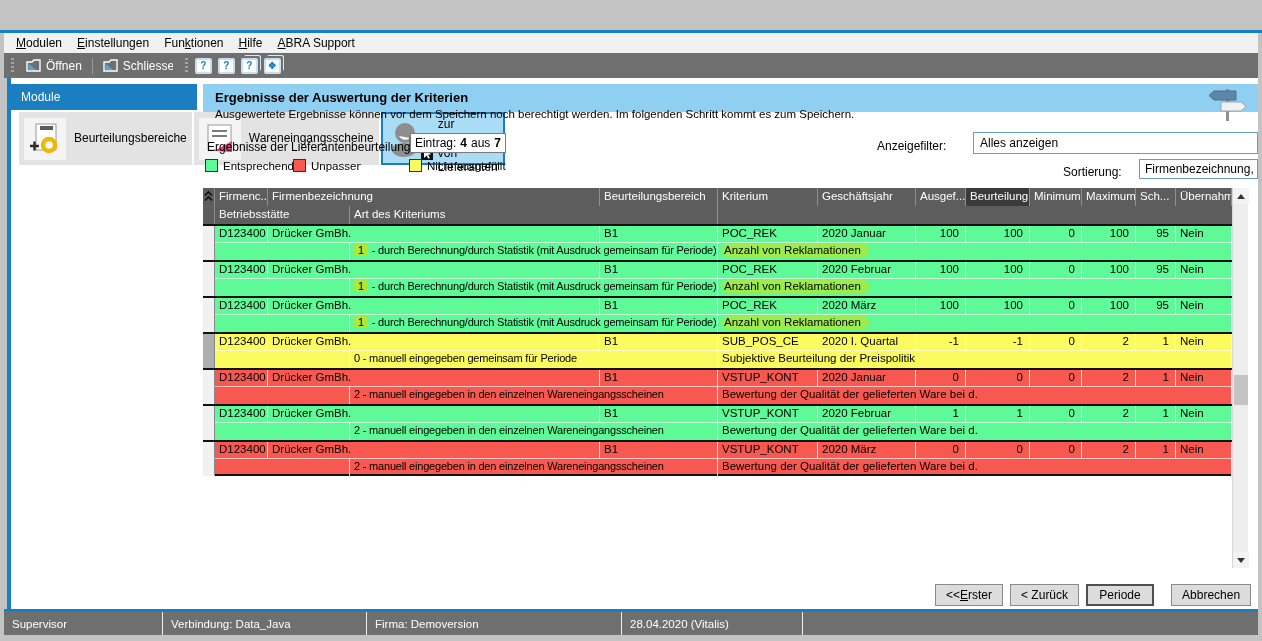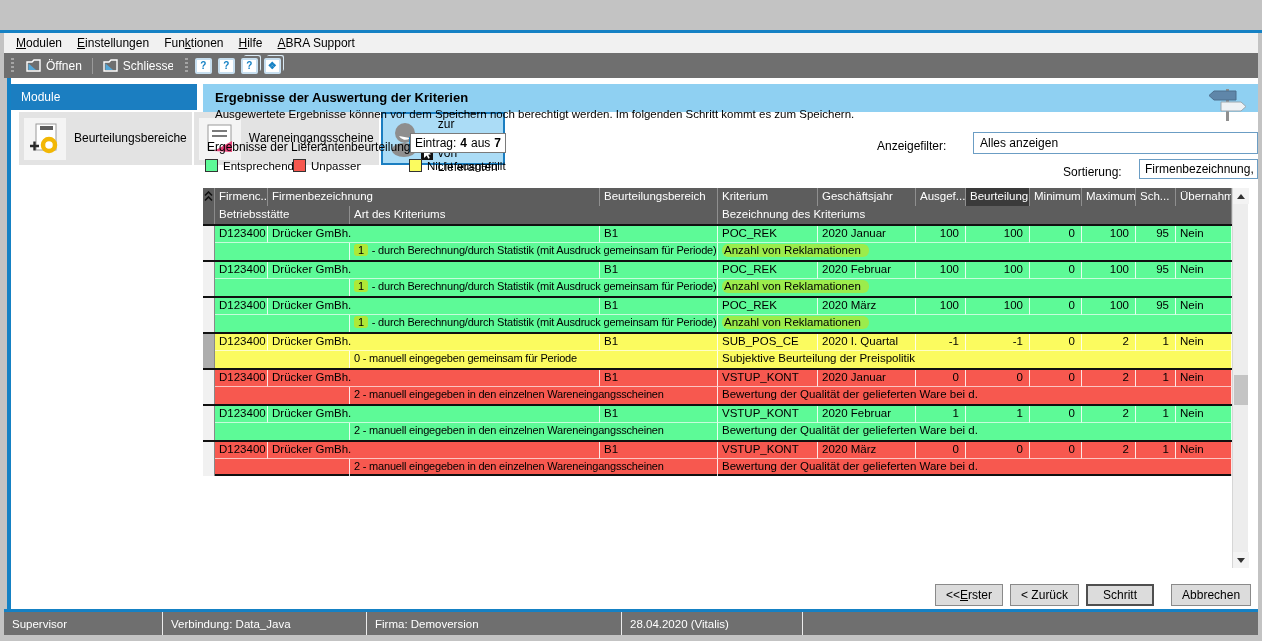--- a/index.html
+++ b/index.html
@@ -272,21 +272,20 @@
         <span class="hcell">Ausgef...</span>
         <span class="hcell sorted">Beurteilung</span>
         <span class="hcell">Minimum</span>
         <span class="hcell">Maximum</span>
         <span class="hcell">Sch...</span>
         <span class="hcell">Übernahme</span>
       </div>
     <div class="hrow2">
         <span class="hcell">Betriebsstätte</span>
         <span class="hcell">Art des Kriteriums</span>
-        <span class="hcell">Bezeichnung des Kriteriums</span>
       </div>
     <div>
         <div class="record entsprechend">
           <span class="rec-marker"></span>
           <div class="line1">
             <span class="cell">D123400</span>
             <span class="cell">Drücker GmBh.</span>
             <span class="cell">B1</span>
             <span class="cell">POC_REK</span>
             <span class="cell">2020 Januar</span>
@@ -433,21 +432,21 @@
     <div class="scrollbar">
       <span class="sb-btn sb-up"></span>
       <span class="sb-thumb"></span>
       <span class="sb-btn sb-down"></span>
     </div>
   </div>
 
   <div class="footer-buttons">
       <button class="btn">&lt;&lt; <u>E</u>rster</button>
       <button class="btn">&lt; Zurück</button>
-      <button class="btn focused">Schritt</button>
+      <button class="btn focused">Periode</button>
       <button class="btn">Abbrechen</button>
     </div>
 
   <div class="statusbar">
       <span class="status-seg s0">Supervisor</span>
       <span class="status-seg s2">Verbindung: Data_Java</span>
       <span class="status-seg s1">Firma: Demoversion</span>
       <span class="status-seg s3">28.04.2020 (Vitalis)</span>
       <span class="status-fill"></span>
     </div>

